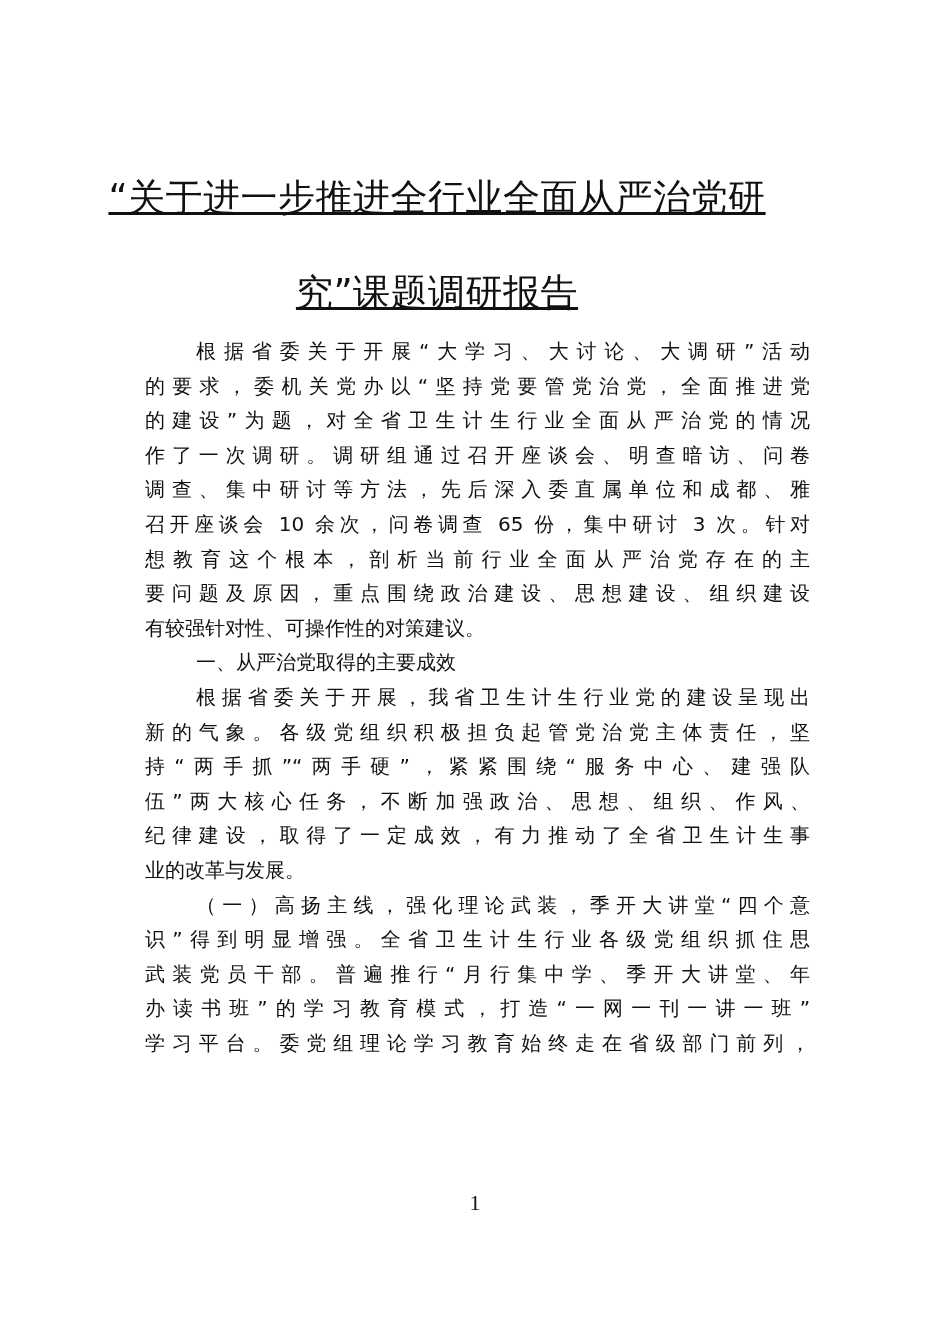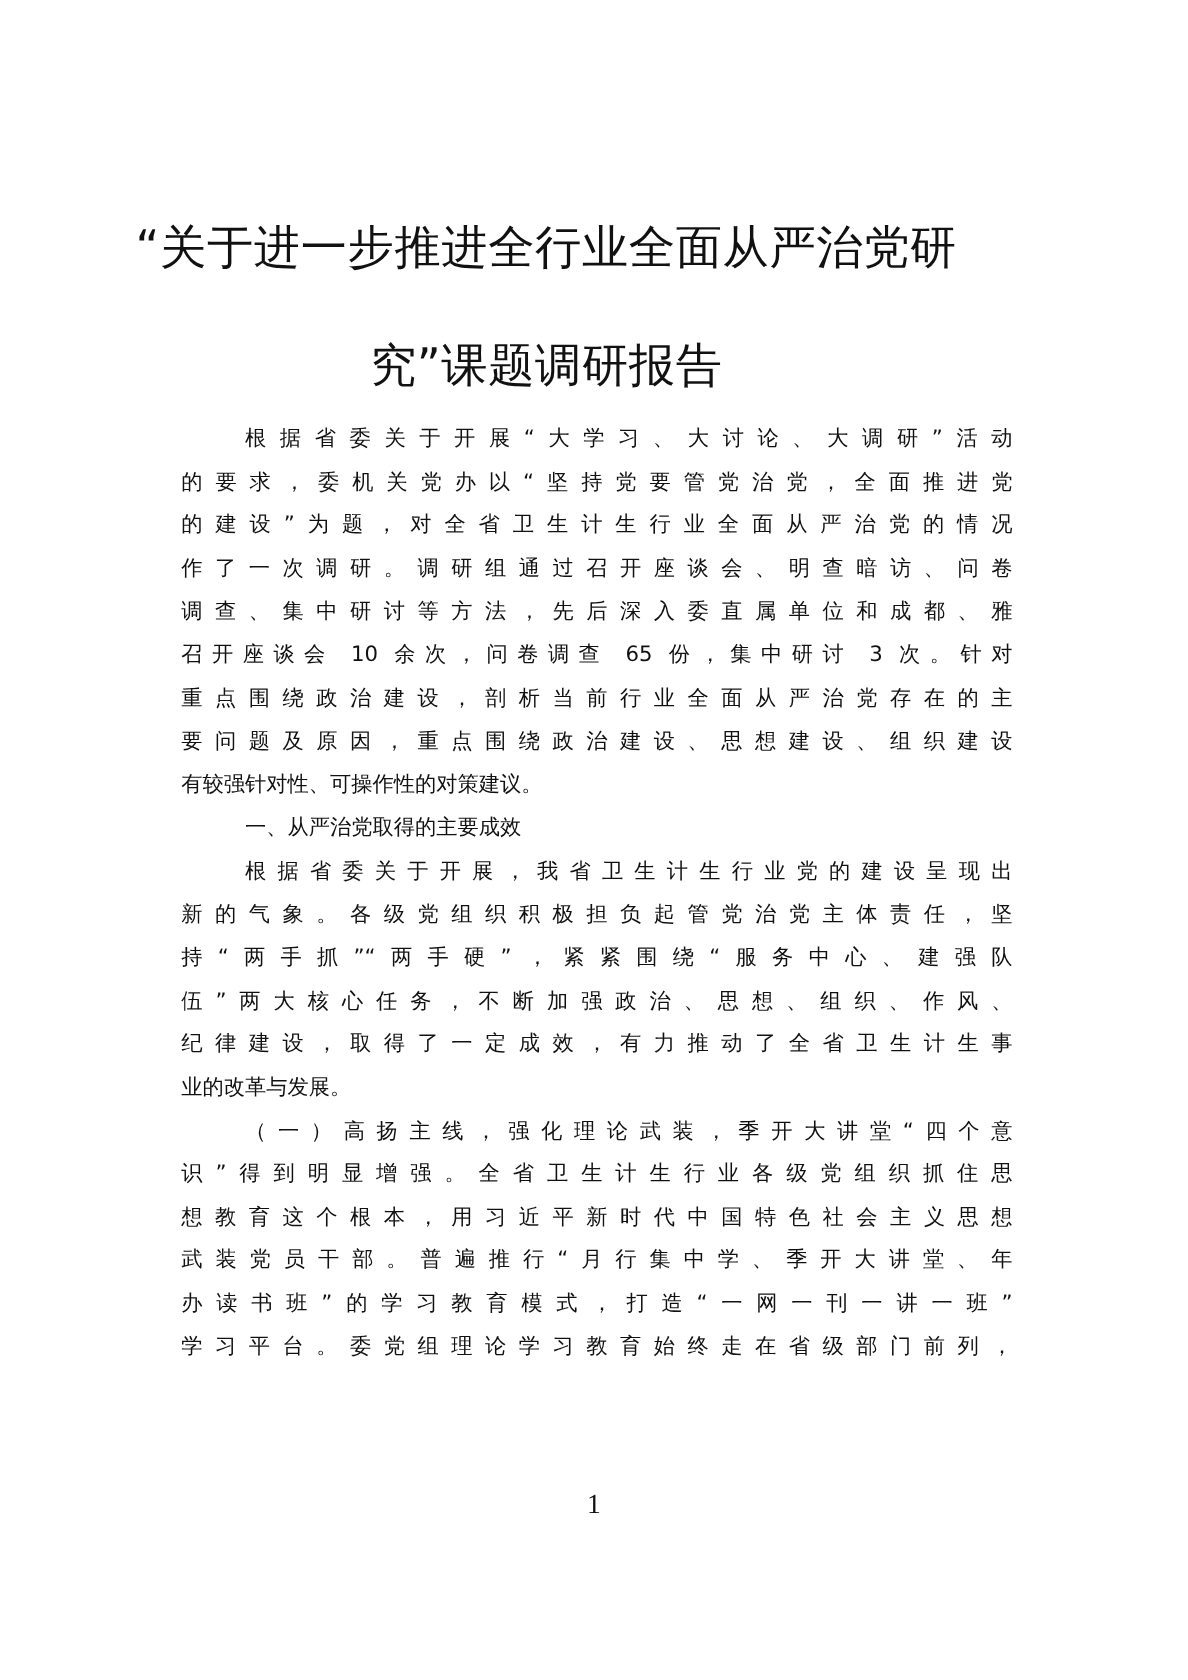--- a/index.html
+++ b/index.html
@@ -1,22 +1,22 @@
 <!DOCTYPE html>
 <html><head>
 <meta charset="utf-8">
 <style>
   html, body { margin: 0; padding: 0; background: #ffffff; }
   body { width: 950px; height: 1344px; position: relative; overflow: hidden;
          font-family: "DejaVu Sans", "Liberation Sans", sans-serif; color: #111111; }
   .page { position: absolute; left: 0; top: 0; width: 950px; height: 1344px; background: #fff; }
   .title-line { position: absolute; left: 0; width: 874px; text-align: center;
-                font-size: 37px; line-height: 44px; letter-spacing: 0.5px; white-space: nowrap; }
+                font-size: 37px; line-height: 44px; letter-spacing: 0.5px; white-space: nowrap; text-decoration: underline; }
   .body { position: absolute; left: 145px; width: 665px; top: 334px; }
-  .line { height: 34.6px; line-height: 34.6px; font-size: 17px; white-space: nowrap;
+  .line { height: 34.6px; line-height: 34.6px; font-size: 20px; white-space: nowrap;
           text-align: justify; text-align-last: justify; }
   .line.last { text-align-last: left; }
   .line.indent { padding-left: 51px; }
   .page-number { position: absolute; top: 1190px; left: 0; width: 950px; text-align: center;
                  font-family: "Liberation Serif", "DejaVu Serif", serif; font-size: 22px; }
 </style>
 </head>
 <body>
 
 <div class="page">
@@ -26,42 +26,41 @@
 
   <div class="body">
 
     <div>
       <div class="line indent">根据省委关于开展“大学习、大讨论、大调研”活动</div>
       <div class="line">的要求，委机关党办以“坚持党要管党治党，全面推进党</div>
       <div class="line">的建设”为题，对全省卫生计生行业全面从严治党的情况</div>
       <div class="line">作了一次调研。调研组通过召开座谈会、明查暗访、问卷</div>
       <div class="line">调查、集中研讨等方法，先后深入委直属单位和成都、雅</div>
       <div class="line">召开座谈会 10 余次，问卷调查 65 份，集中研讨 3 次。针对</div>
-      <div class="line">重点围绕政治建设，剖析当前行业全面从严治党存在的主</div>
+      <div class="line">想教育这个根本，剖析当前行业全面从严治党存在的主</div>
       <div class="line">要问题及原因，重点围绕政治建设、思想建设、组织建设</div>
       <div class="line last">有较强针对性、可操作性的对策建议。</div>
     </div>
 
     <div>
       <div class="line indent last">一、从严治党取得的主要成效</div>
     </div>
 
     <div>
       <div class="line indent">根据省委关于开展，我省卫生计生行业党的建设呈现出</div>
       <div class="line">新的气象。各级党组织积极担负起管党治党主体责任，坚</div>
       <div class="line">持“两手抓”“两手硬”，紧紧围绕“服务中心、建强队</div>
       <div class="line">伍”两大核心任务，不断加强政治、思想、组织、作风、</div>
       <div class="line">纪律建设，取得了一定成效，有力推动了全省卫生计生事</div>
       <div class="line last">业的改革与发展。</div>
     </div>
 
     <div>
       <div class="line indent">（一）高扬主线，强化理论武装，季开大讲堂“四个意</div>
       <div class="line">识”得到明显增强。全省卫生计生行业各级党组织抓住思</div>
-      <div class="line">想教育这个根本，用习近平新时代中国特色社会主义思想</div>
       <div class="line">武装党员干部。普遍推行“月行集中学、季开大讲堂、年</div>
       <div class="line">办读书班”的学习教育模式，打造“一网一刊一讲一班”</div>
       <div class="line">学习平台。委党组理论学习教育始终走在省级部门前列，</div>
     </div>
   </div>
 
   <div class="page-number">1</div>
 </div>
 
 </body></html>

